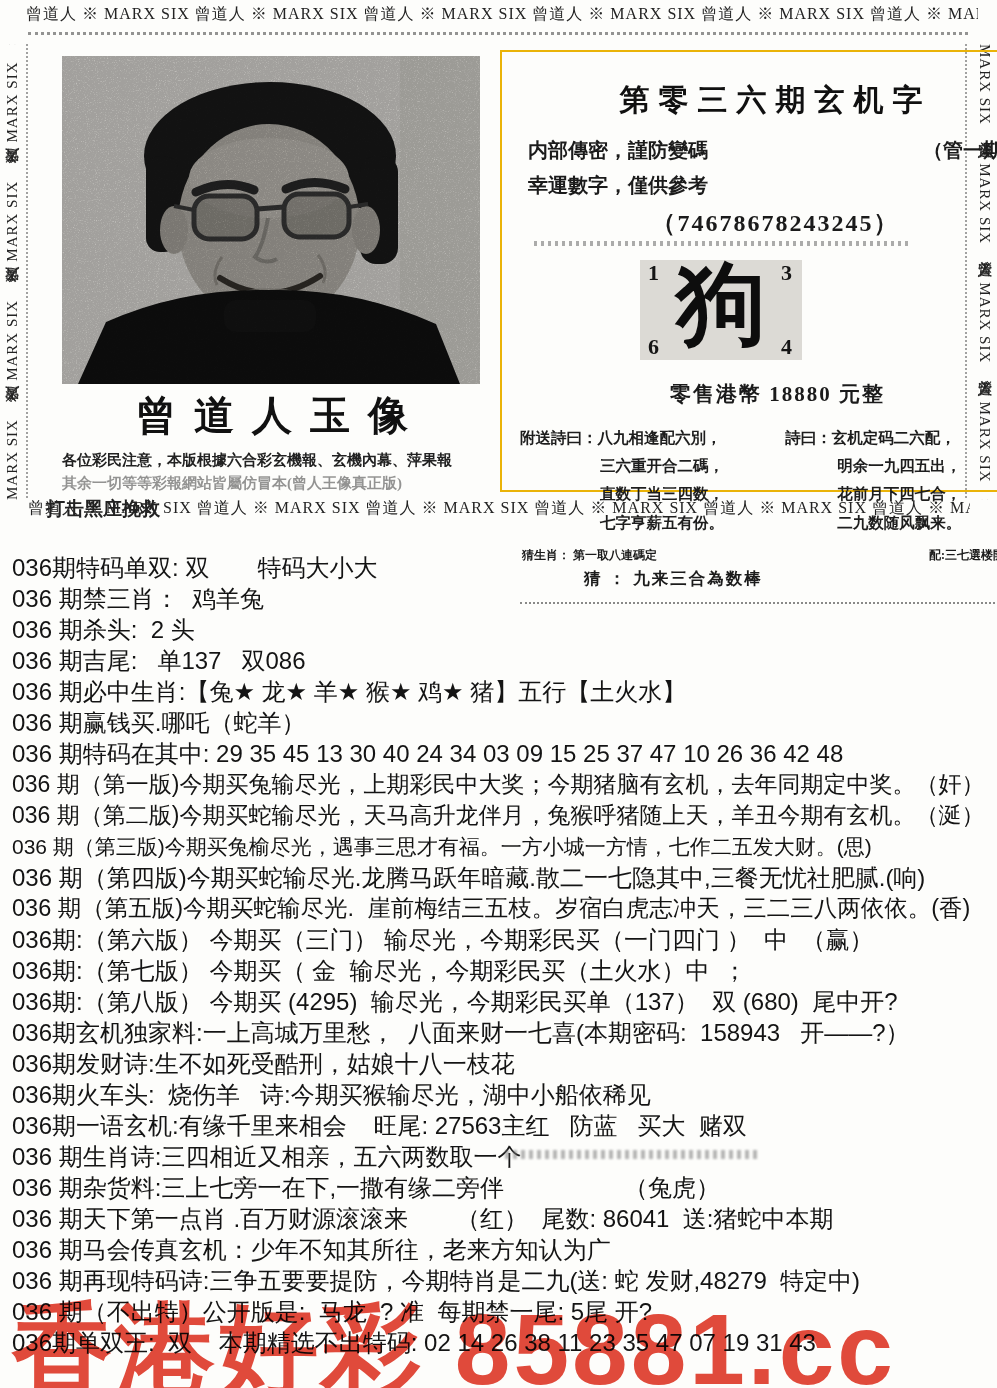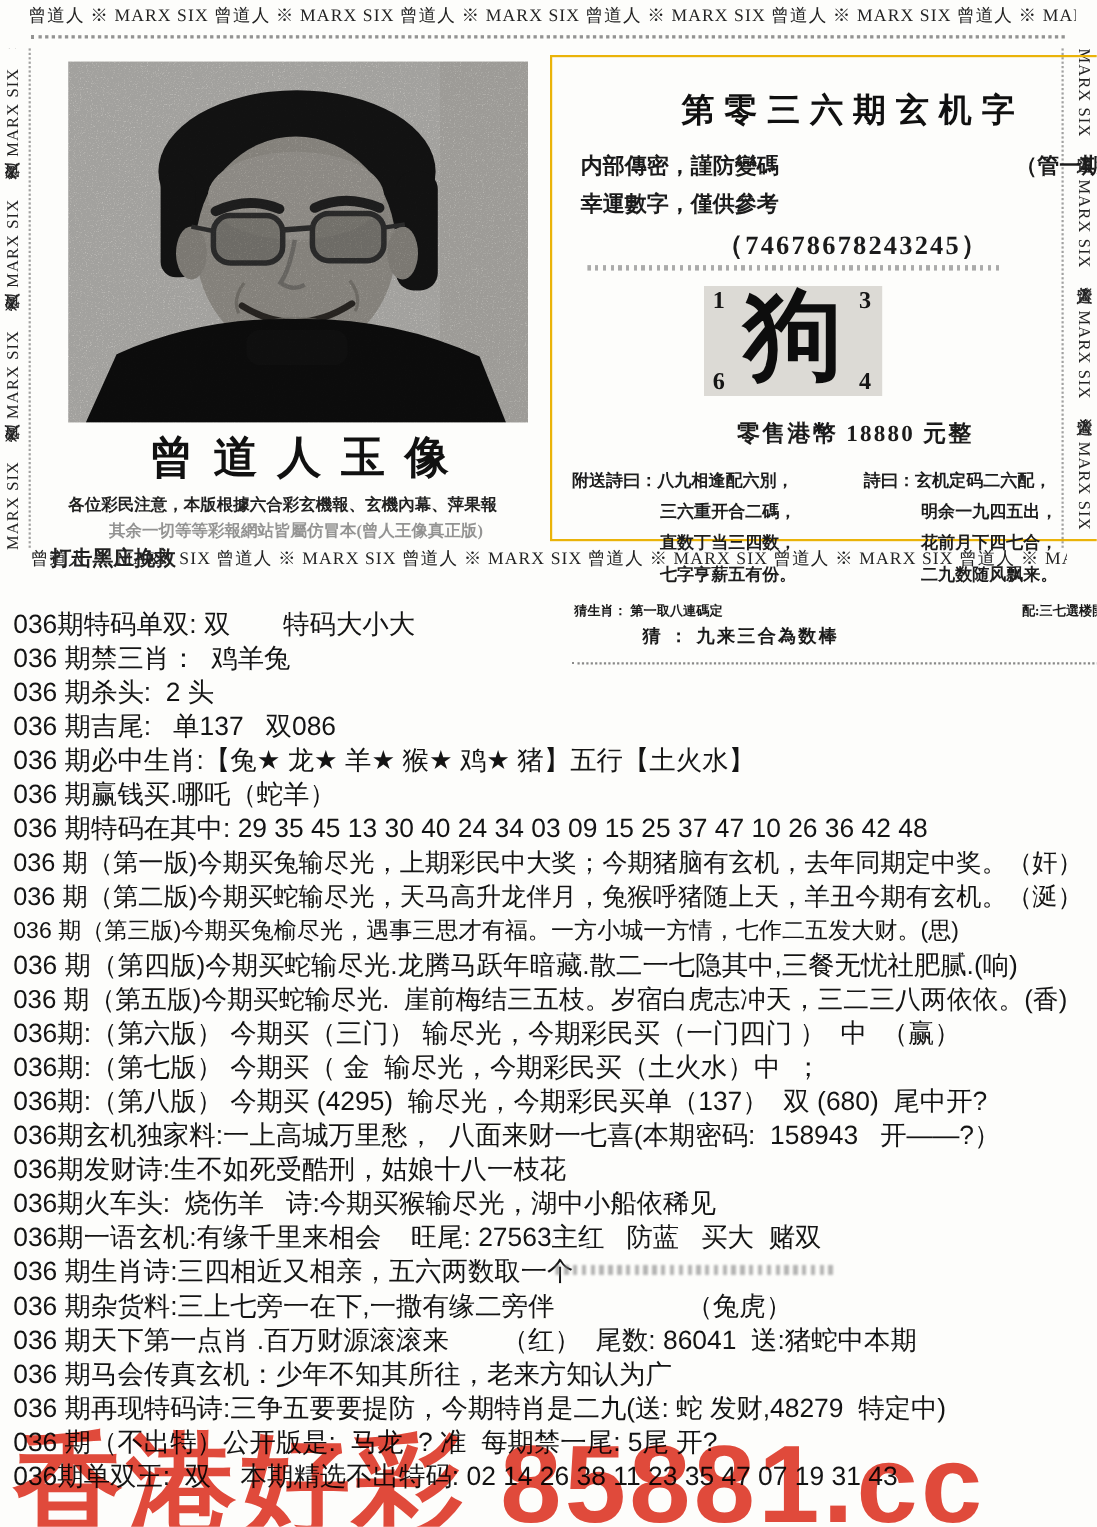--- a/index.html
+++ b/index.html
@@ -34,21 +34,21 @@
 
   
   .portrait { position: absolute; left: 62px; top: 56px; width: 420px; }
   .portrait svg { display: block; }
   .portrait-caption {
     margin-top: 4px; text-align: center;
     font-family: "Liberation Serif", serif; font-weight: bold;
     font-size: 40px; letter-spacing: 18px; text-indent: 18px; color: #111;
   }
   .portrait-notes { margin-top: 6px; font-family: "Liberation Serif", serif; font-size: 15px; line-height: 1.5; font-weight: bold; color: #222; }
-  .note2 { opacity: .48; filter: blur(.3px); margin-left: 37px; }
+  .note2 { opacity: .48; filter: blur(.3px); }
   .note3 { font-size: 19px; margin-left: -16px; margin-top: 1px; }
 
   
   .mystery-box {
     position: absolute; left: 500px; top: 50px; width: 551px; height: 442px;
     border: 2px solid #eab308; padding: 12px 18px 8px 18px;
     font-family: "Liberation Serif", serif;
   }
   .mb-title { text-align: center; font-weight: bold; font-size: 30px; letter-spacing: 9px; margin-top: 16px; color: #101010; }
   .mb-row { display: flex; justify-content: space-between; font-size: 20px; font-weight: bold; margin-top: 16px; padding: 0 8px; }

